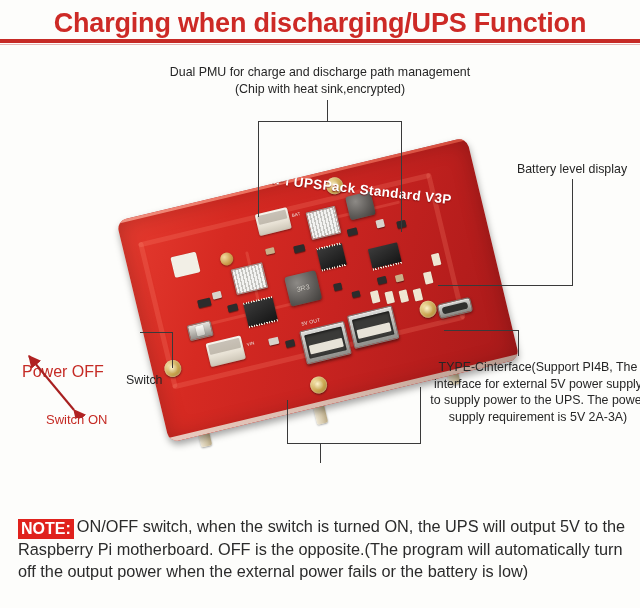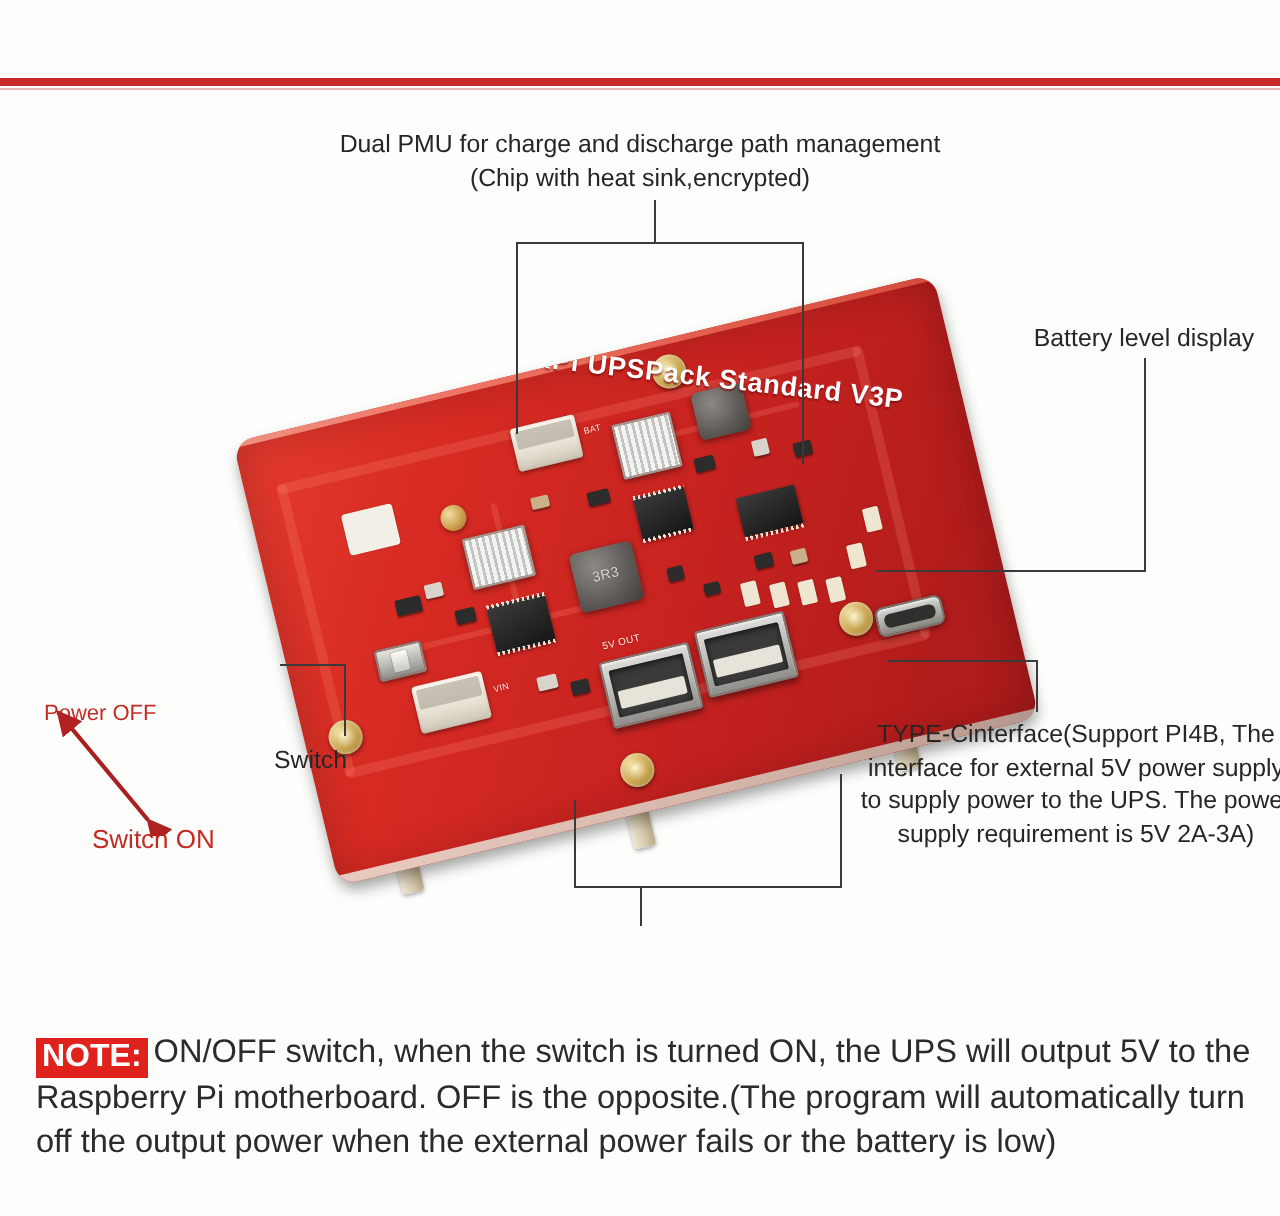--- a/index.html
+++ b/index.html
@@ -44,23 +44,23 @@
     line-height: 16.5px;
     font-family: "Liberation Sans", sans-serif;
     white-space: pre;
   }
   .anno.center { text-align: center; }
   .anno.red { color: #c52b25; }
 
   #anno-pmu { left: 320px; top: 64px; transform: translateX(-50%); text-align: center; }
   #anno-battery { left: 572px; top: 161px; transform: translateX(-50%); text-align: center; }
   #anno-typec { left: 538px; top: 359px; transform: translateX(-50%); text-align: center; }
-  #anno-switch { left: 137px; top: 372px; }
+  #anno-switch { left: 126px; top: 372px; }
   #anno-usb { left: 320px; top: 466px; transform: translateX(-50%); text-align: center; }
-  #anno-poweroff { left: 22px; top: 337px; font-size: 11px; margin-top: 12px; }
+  #anno-poweroff { left: 22px; top: 352px; font-size: 16px; margin-top: 12px; }
   #anno-poweron { left: 46px; top: 412px; font-size: 13px; }
 
   
   .leader { position: absolute; background: #3a3a3a; }
   .vline { width: 1px; }
   .hline { height: 1px; }
 
   #lead-pmu-stem    { left: 327px; top: 100px; height: 21px; width: 1px; }
   #lead-pmu-bar     { left: 258px; top: 121px; width: 144px; height: 1px; }
   #lead-pmu-left    { left: 258px; top: 121px; height: 96px; width: 1px; }
@@ -276,20 +276,23 @@
     position: absolute; width: 13px; height: 13px; border-radius: 50%;
     background: radial-gradient(circle at 35% 32%, #f3dca2, #c99a4a 60%, #9a7130);
     box-shadow: 0 1px 2px rgba(0,0,0,.4);
   }
 </style>
 </head>
 <body>
 
 <div id="page">
 
+  <div id="title-bar">
+    <div id="title-text">Charging when discharging/UPS Function</div>
+  </div>
   <div id="title-rule"></div>
   <div id="title-rule2"></div>
 
   <div id="board-wrap">
     <div id="board-rot">
 
       <div class="leg" style="left:30px;  top:214px; width:11px; height:26px;"></div>
       <div class="leg" style="left:148px; top:219px; width:11px; height:26px;"></div>
       <div class="leg" style="left:286px; top:212px; width:11px; height:26px;"></div>
 

